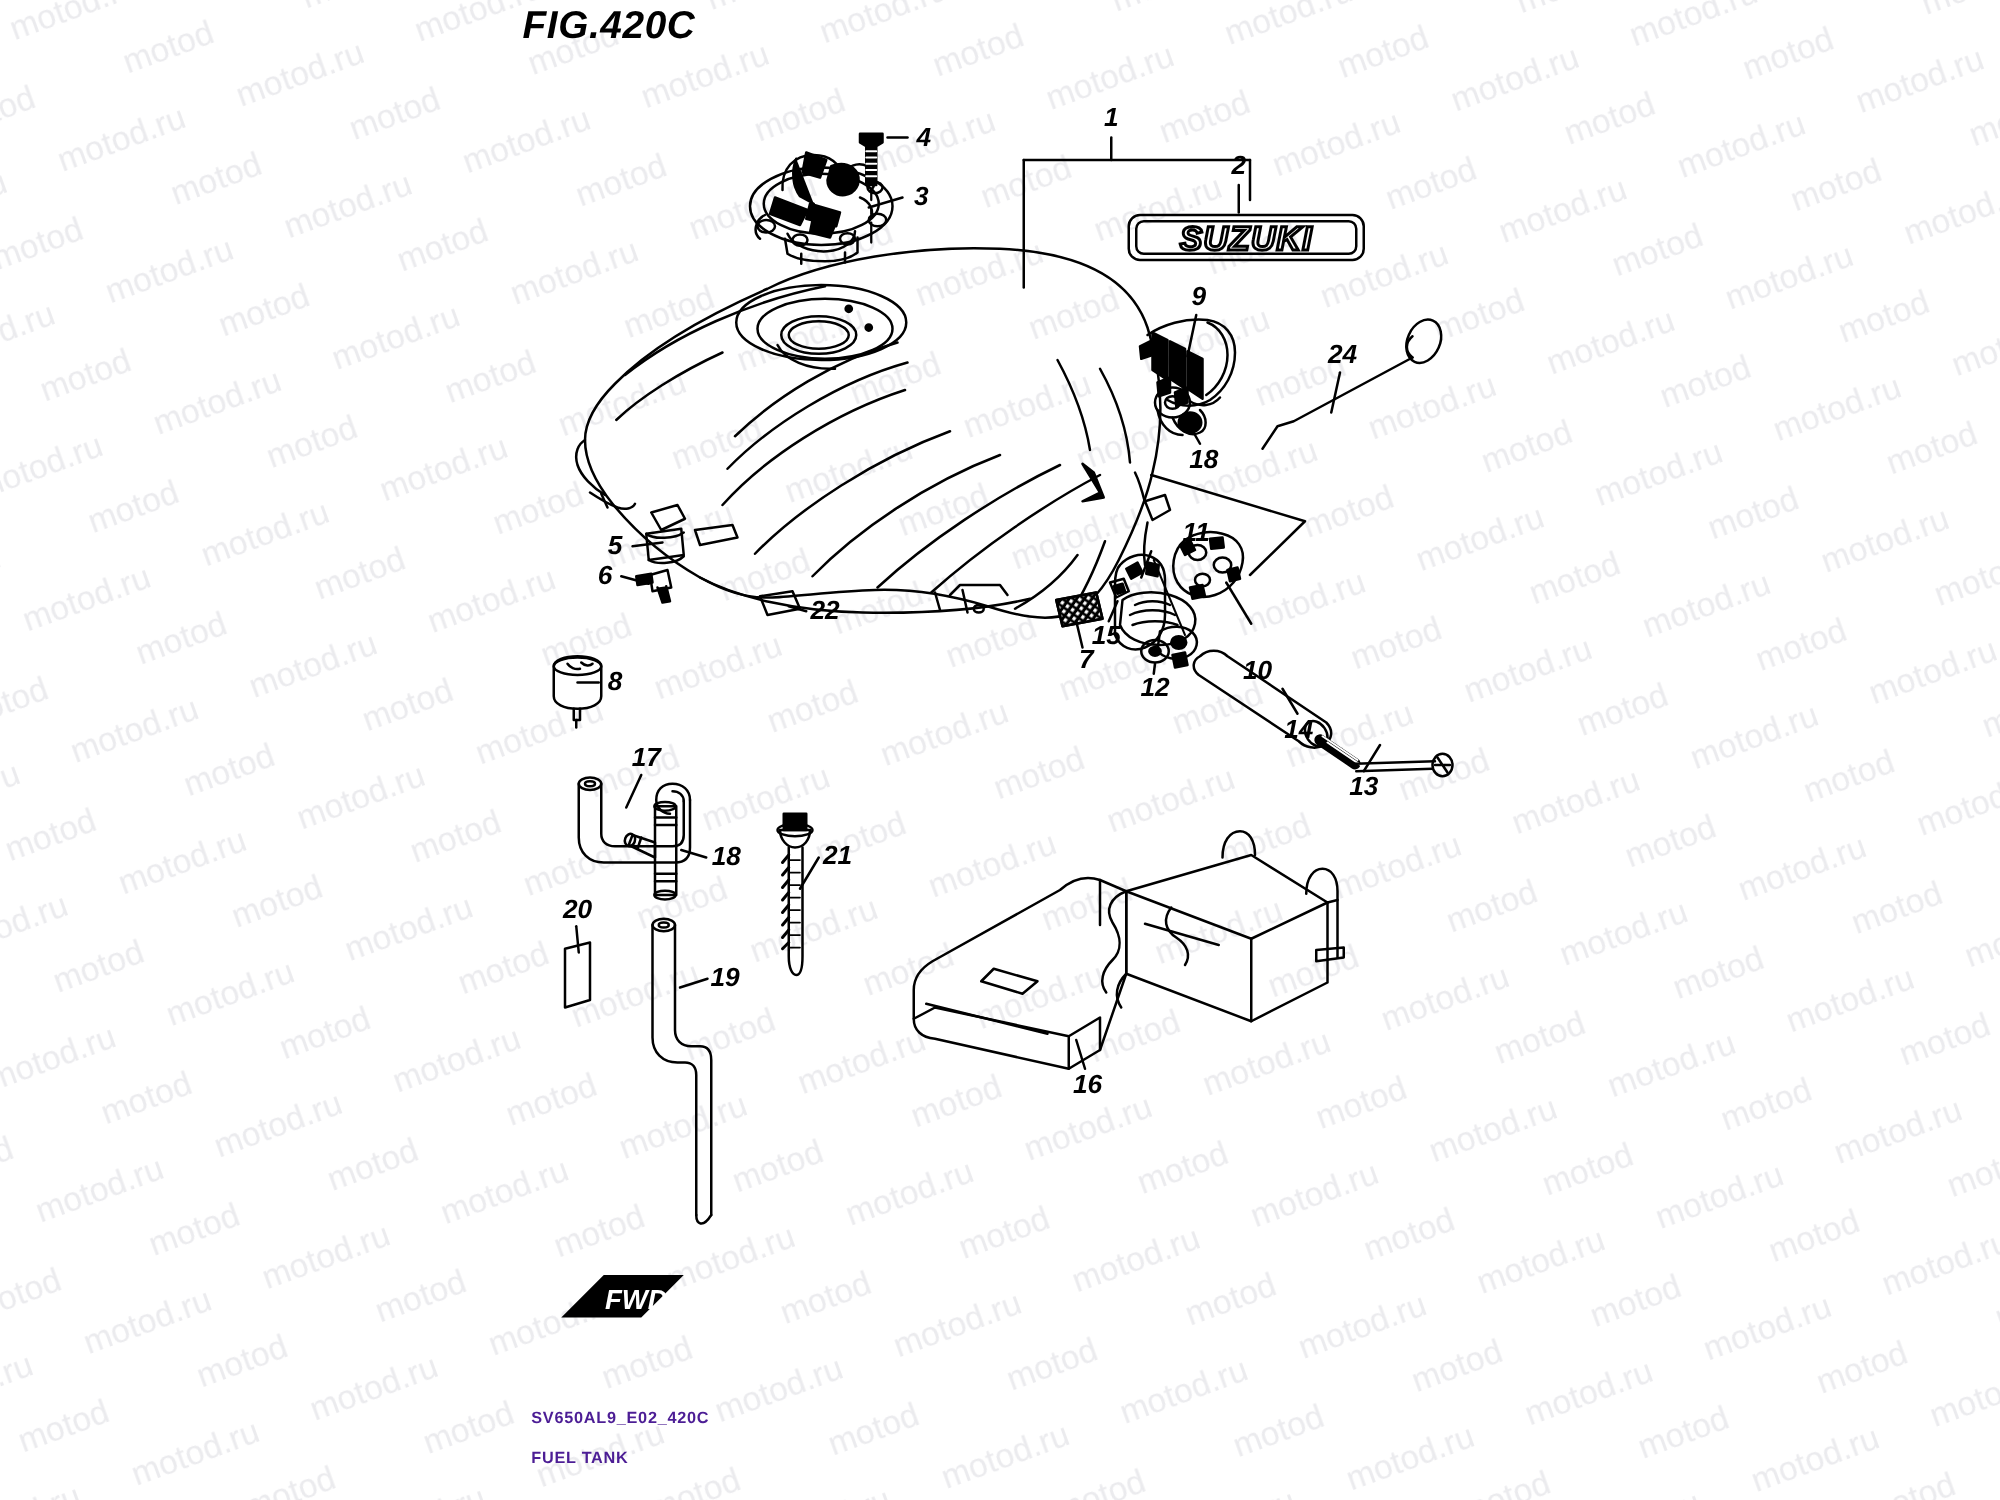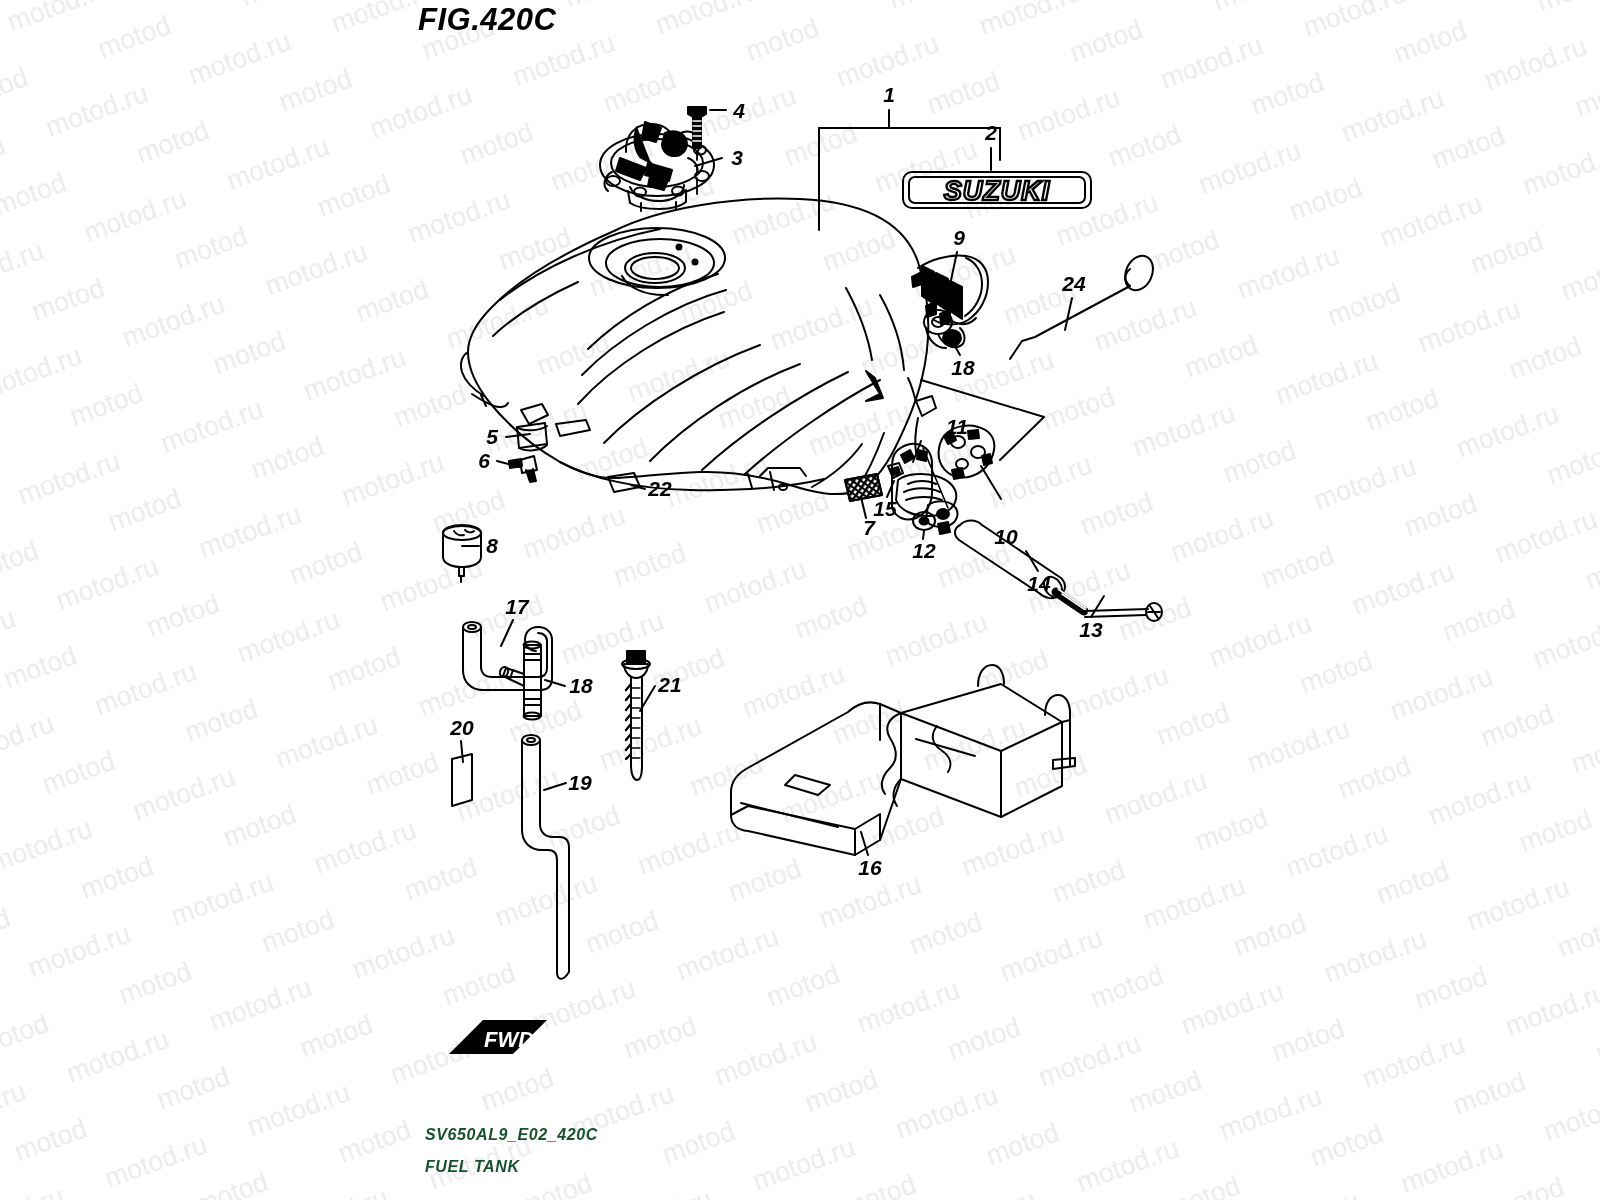--- a/index.html
+++ b/index.html
@@ -38,25 +38,24 @@
     top: 2px;
     font-size: 31px;
     font-weight: bold;
     font-style: italic;
     letter-spacing: 0.5px;
     color: #000000;
     white-space: nowrap;
   }
   .caption {
     position: absolute;
-    font-size: 16px;
+    font-size: 13px;
     font-weight: bold;
-    font-style: italic;
     letter-spacing: 0.6px;
-    color: #14532d;
+    color: #4c1d95;
     white-space: nowrap;
   }
   .cap-code { left: 425px; top: 1126px; }
   .cap-name { left: 425px; top: 1158px; }
   .callout {
     position: absolute;
     font-size: 21px;
     font-weight: bold;
     font-style: italic;
     color: #000;

